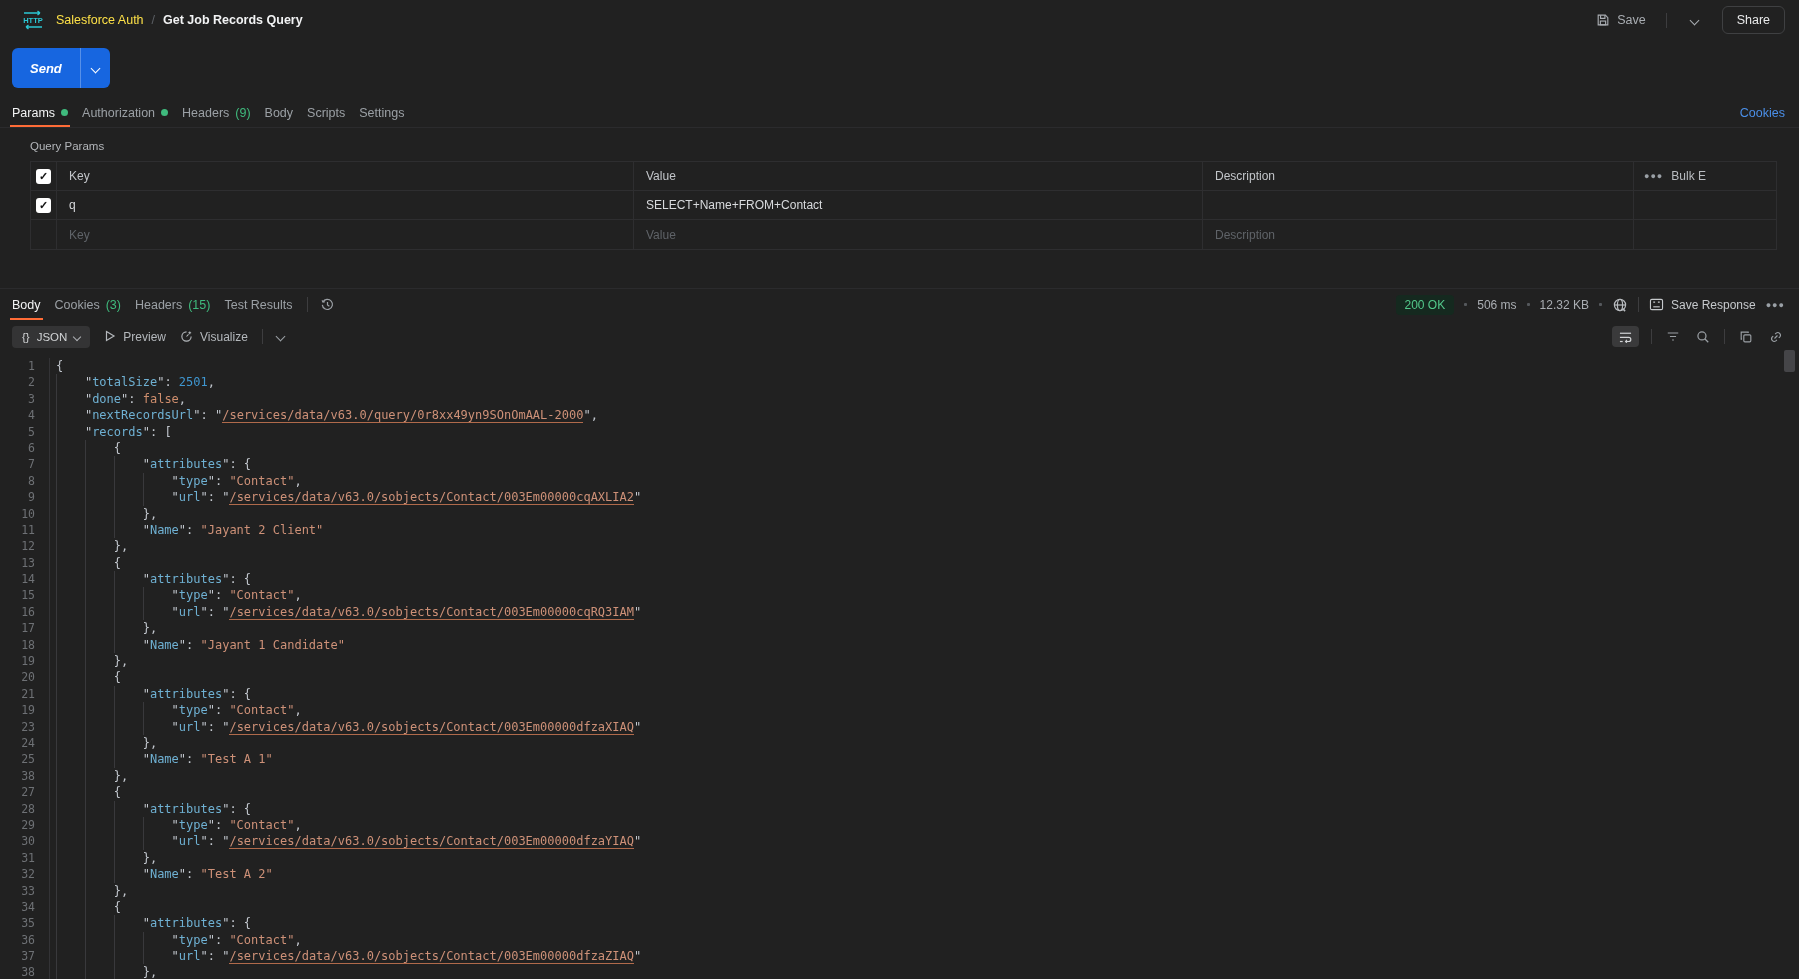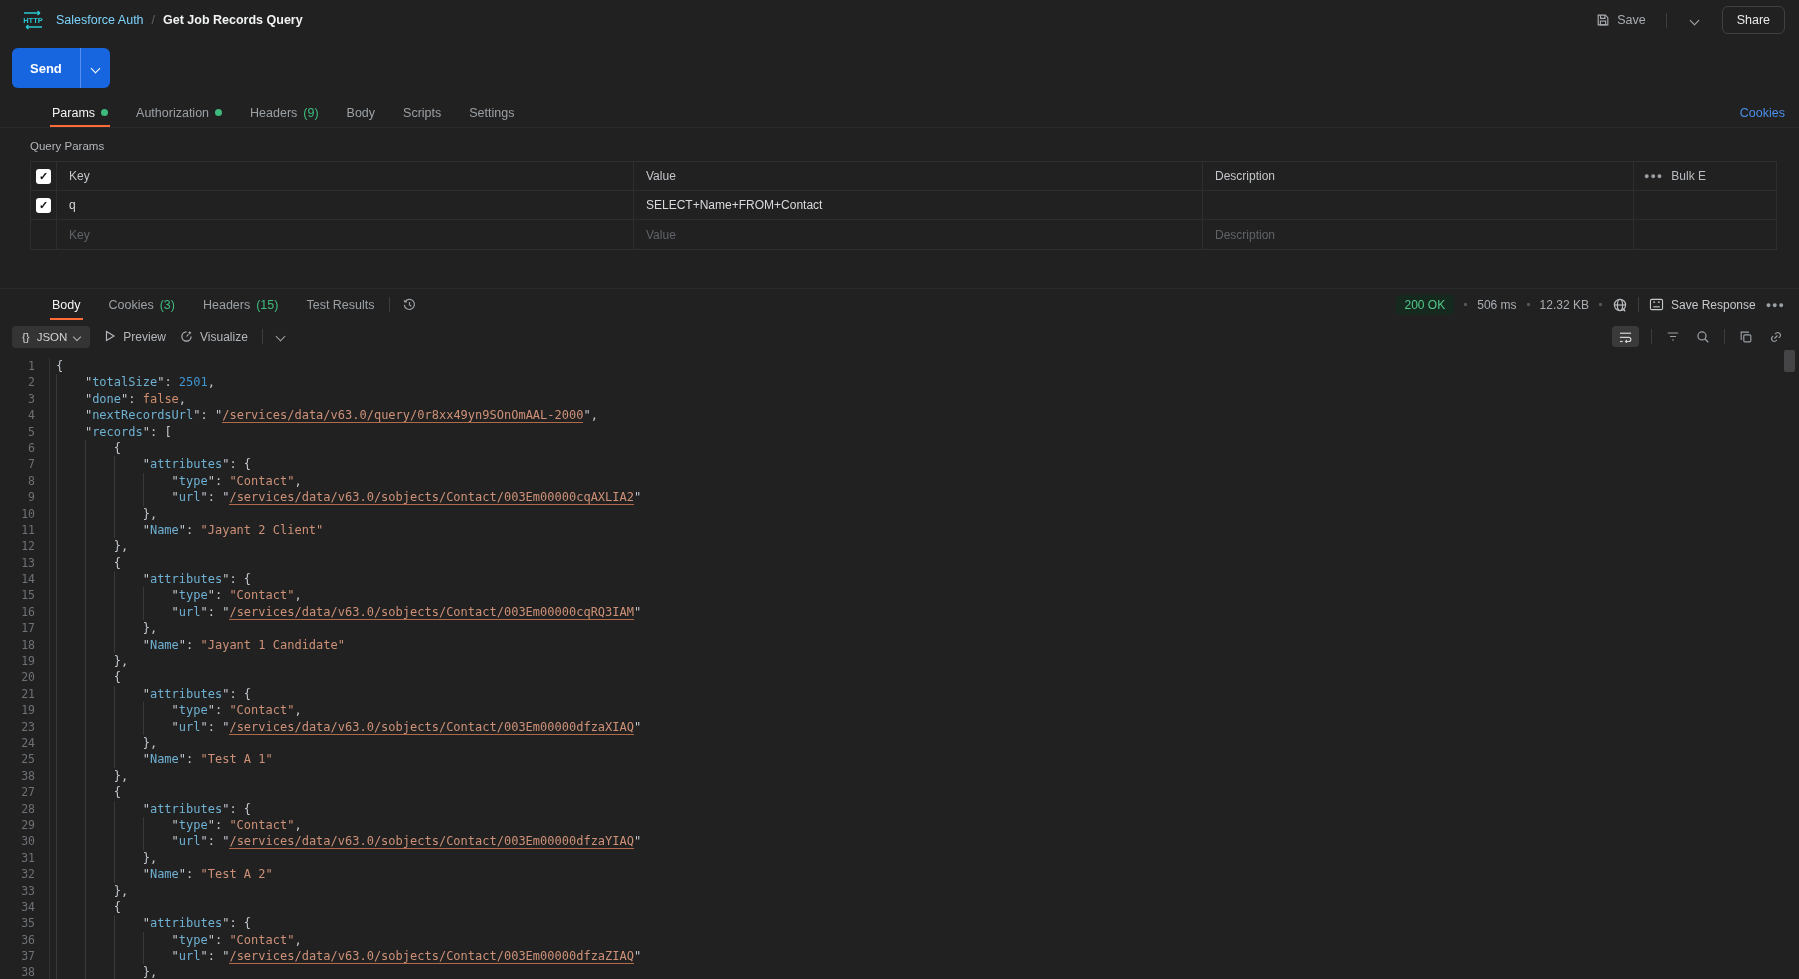--- a/index.html
+++ b/index.html
@@ -10,41 +10,41 @@
     font-family:"Liberation Sans", sans-serif;
     font-size:12.5px;
   }
   svg { display:block; }
   .chev { width:7px; height:7px; border-right:1.5px solid currentColor; border-bottom:1.5px solid currentColor; transform:rotate(45deg); display:inline-block; }
   .vdiv { width:1px; height:15px; background:#3d3d3f; flex:none; }
 
   
   .tophdr { height:40px; display:flex; align-items:center; padding:0 14px 0 14px; background:#212121; }
   .http-badge { color:#2bc7d4; margin:0 10px 0 6px; flex:none; }
-  .crumb-collection { color:#7dd3fc; margin-right:8px; }
+  .crumb-collection { color:#fde047; margin-right:8px; }
   .crumb-sep { color:#5c6065; margin-right:8px; }
   .crumb-title { color:#f2f3f4; font-weight:bold; }
   .hdr-right { margin-left:auto; display:flex; align-items:center; gap:18px; }
   .save-btn { display:flex; align-items:center; gap:7px; color:#a9adb2; cursor:pointer; padding:4px 2px; }
   .save-chev { color:#a9adb2; padding:4px 6px; display:flex; align-items:center; }
   .share-btn { border:1px solid #3f4042; border-radius:6px; padding:6px 14px; color:#e8e9ea; background:transparent; font-size:12.5px; }
 
   
   .urlrow { display:flex; align-items:center; padding:8px 14px 10px 12px; gap:10px; }
   .urlbox { flex:1; display:flex; align-items:stretch; height:40px; background:#262626; border:1px solid #3a3a3c; border-radius:6px; overflow:hidden; }
   .method { width:96px; flex:none; display:flex; align-items:center; justify-content:space-between; padding:0 12px 0 16px; color:#53bd8b; font-weight:bold; font-size:12px; letter-spacing:.3px; border-right:1px solid #3a3a3c; }
   .method .chev { color:#8c9095; }
   .urltext { flex:1; display:flex; align-items:center; padding:0 14px; color:#d9dbdd; font-size:12.5px; white-space:nowrap; overflow:hidden; }
-  .sendbtn { flex:none; height:40px; display:flex; align-items:stretch; background:#1766e0; border-radius:6px; overflow:hidden; color:#fff; }
+  .sendbtn { flex:none; height:40px; display:flex; align-items:stretch; background:#1766e0; border-radius:6px; overflow:hidden; color:#fff;font-style:italic; }
   .send-main { padding:0 18px; display:flex; align-items:center; font-weight:bold; font-size:13px; }
   .send-chev { width:30px; display:flex; align-items:center; justify-content:center; border-left:1px solid rgba(255,255,255,.28); }
 
   
   .tabsrow { display:flex; align-items:center; padding:0 14px 0 12px; height:30px; border-bottom:1px solid #2b2b2d; }
-  .tabs { display:flex; align-items:center; gap:28px; height:100%;margin-left:40px; }
+  .tabs { display:flex; align-items:center; gap:14px; height:100%; }
   .tab { position:relative; height:100%; display:flex; align-items:center; gap:6px; color:#9ba0a5; cursor:pointer; font-size:12.5px; }
   .tab.active { color:#f3f4f5; }
   .tab.active::after { content:""; position:absolute; left:-2px; right:-2px; bottom:0; height:2px; background:#ff6c37; }
   .gdot { width:7px; height:7px; border-radius:50%; background:#3fba7d; display:inline-block; }
   .cnt { color:#3fba7d; }
   .cookies-link { margin-left:auto; color:#4b8fe8; cursor:pointer; }
 
   
   .qp-title { color:#b3b6ba; font-size:11.5px; padding:12px 0 9px 30px; }
   .qp-table { margin:0 22px 0 30px; border:1px solid #2e2e30; font-size:12px; }

